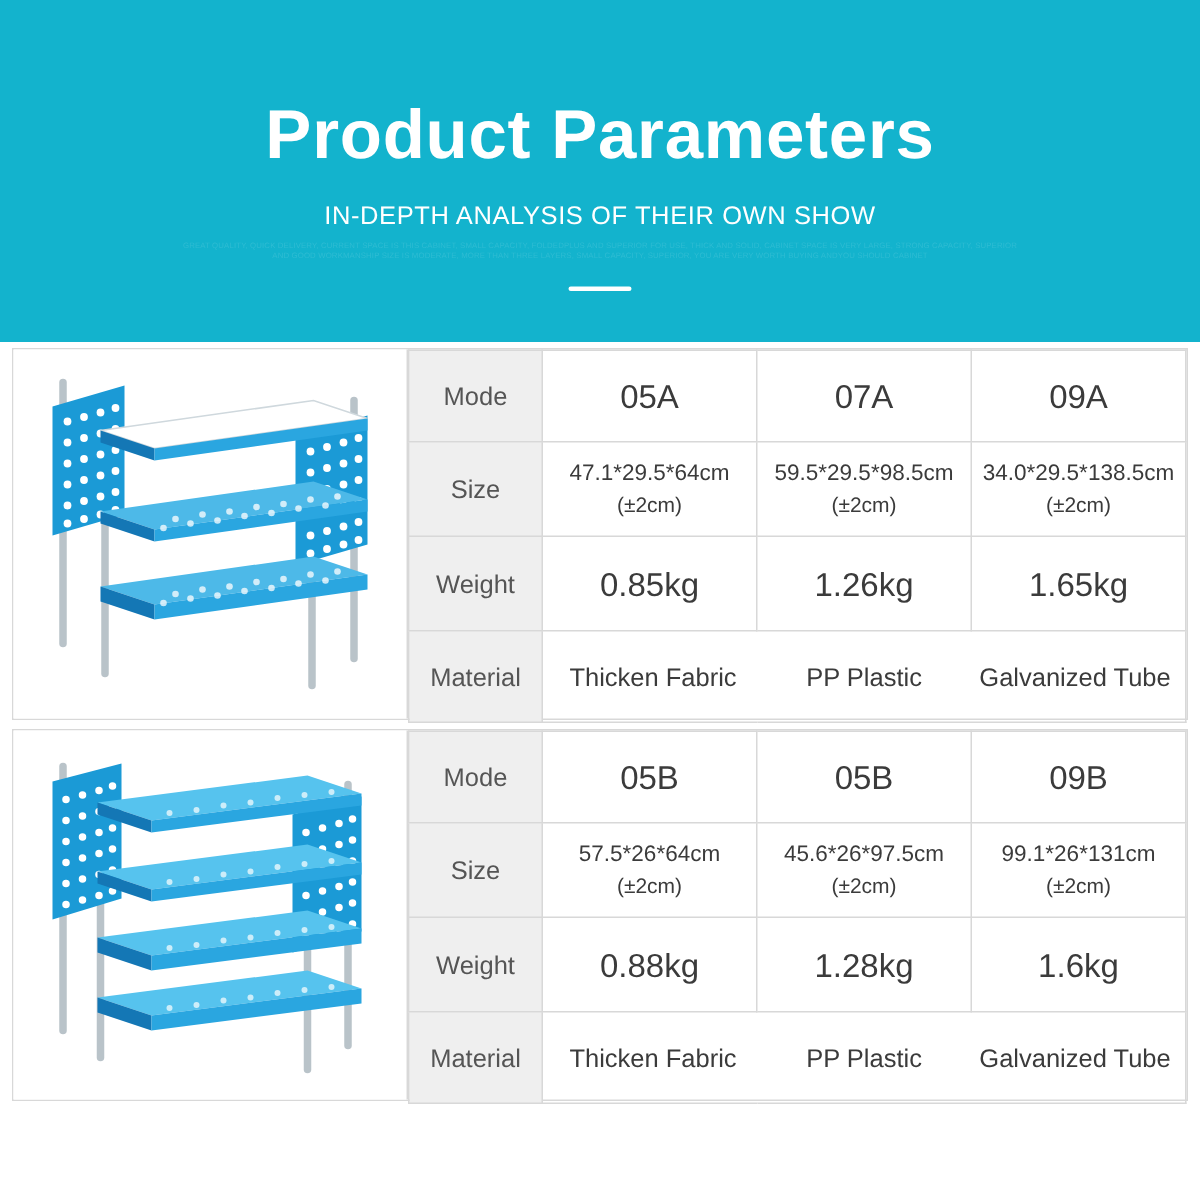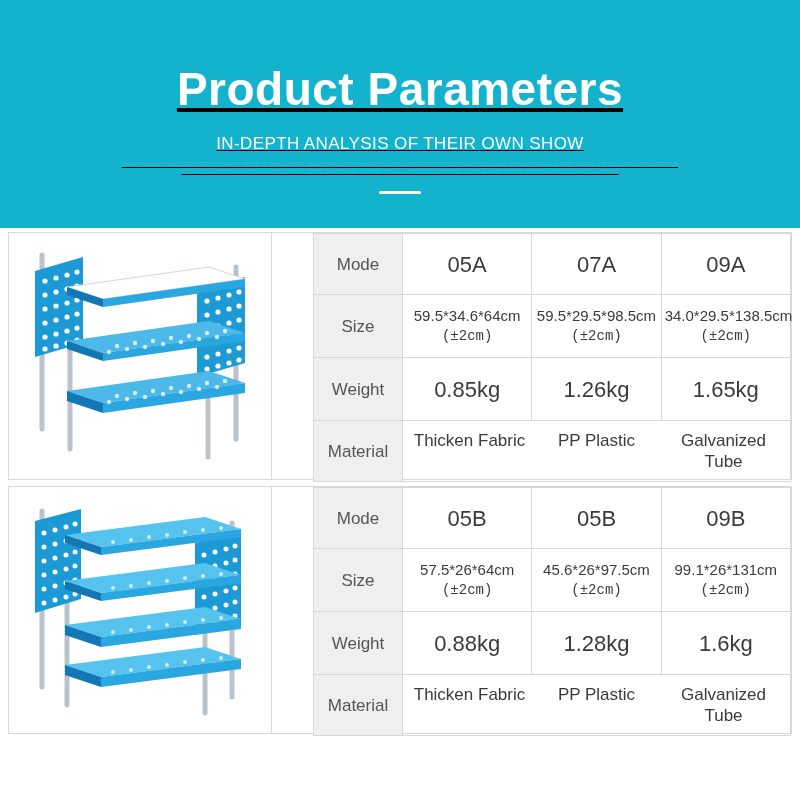--- a/index.html
+++ b/index.html
@@ -26,21 +26,20 @@
     position: relative;
     width: 800px;
     height: 228px;
     background: #13b3cd;
     display: flex;
     flex-direction: column;
     align-items: center;
     justify-content: flex-start;
     padding-top: 62px;
     box-sizing: border-box;
-    text-decoration: underline;
   }
   .banner-title {
     color: #ffffff;
     font-size: 46px;
     font-weight: bold;
     letter-spacing: 0.5px;
     line-height: 54px;
     margin: 0;
     text-align: center;
   }
@@ -71,21 +70,20 @@
 
   
   .panel {
     position: absolute;
     left: 8px;
     width: 784px;
     border: 1px solid #d8d8d8;
     box-sizing: border-box;
     background: #ffffff;
     display: flex;
-    gap: 41px;
   }
   #panel-a { top: 232px; height: 248px; }
   #panel-b { top: 486px; height: 248px; }
 
   .panel-image {
     width: 262px;
     flex: 0 0 262px;
     position: relative;
     overflow: hidden;
     background: #ffffff;
@@ -115,21 +113,20 @@
   td.val {
     font-size: 22px;
   }
   td.size-val {
     font-size: 15px;
     line-height: 19px;
   }
   td.size-val .tol {
     display: block;
     font-size: 14px;
-    font-family: Liberation Mono, monospace;
   }
   td.material-span {
     font-size: 17px;
     padding: 0;
   }
   .material-row {
     display: flex;
     width: 100%;
   }
   .material-row > span {
@@ -275,21 +272,21 @@
       <tbody>
         <tr class="row-mode">
           <td class="label-cell">Mode</td>
           <td class="val">05A</td>
           <td class="val">07A</td>
           <td class="val">09A</td>
         </tr>
         <tr class="row-size">
           <td class="label-cell">Size</td>
           <td class="size-val">
-            <span>59.5*34.6*64cm</span>
+            <span>47.1*29.5*64cm</span>
             <span class="tol">(±2cm)</span>
           </td>
           <td class="size-val">
             <span>59.5*29.5*98.5cm</span>
             <span class="tol">(±2cm)</span>
           </td>
           <td class="size-val">
             <span>34.0*29.5*138.5cm</span>
             <span class="tol">(±2cm)</span>
           </td>

